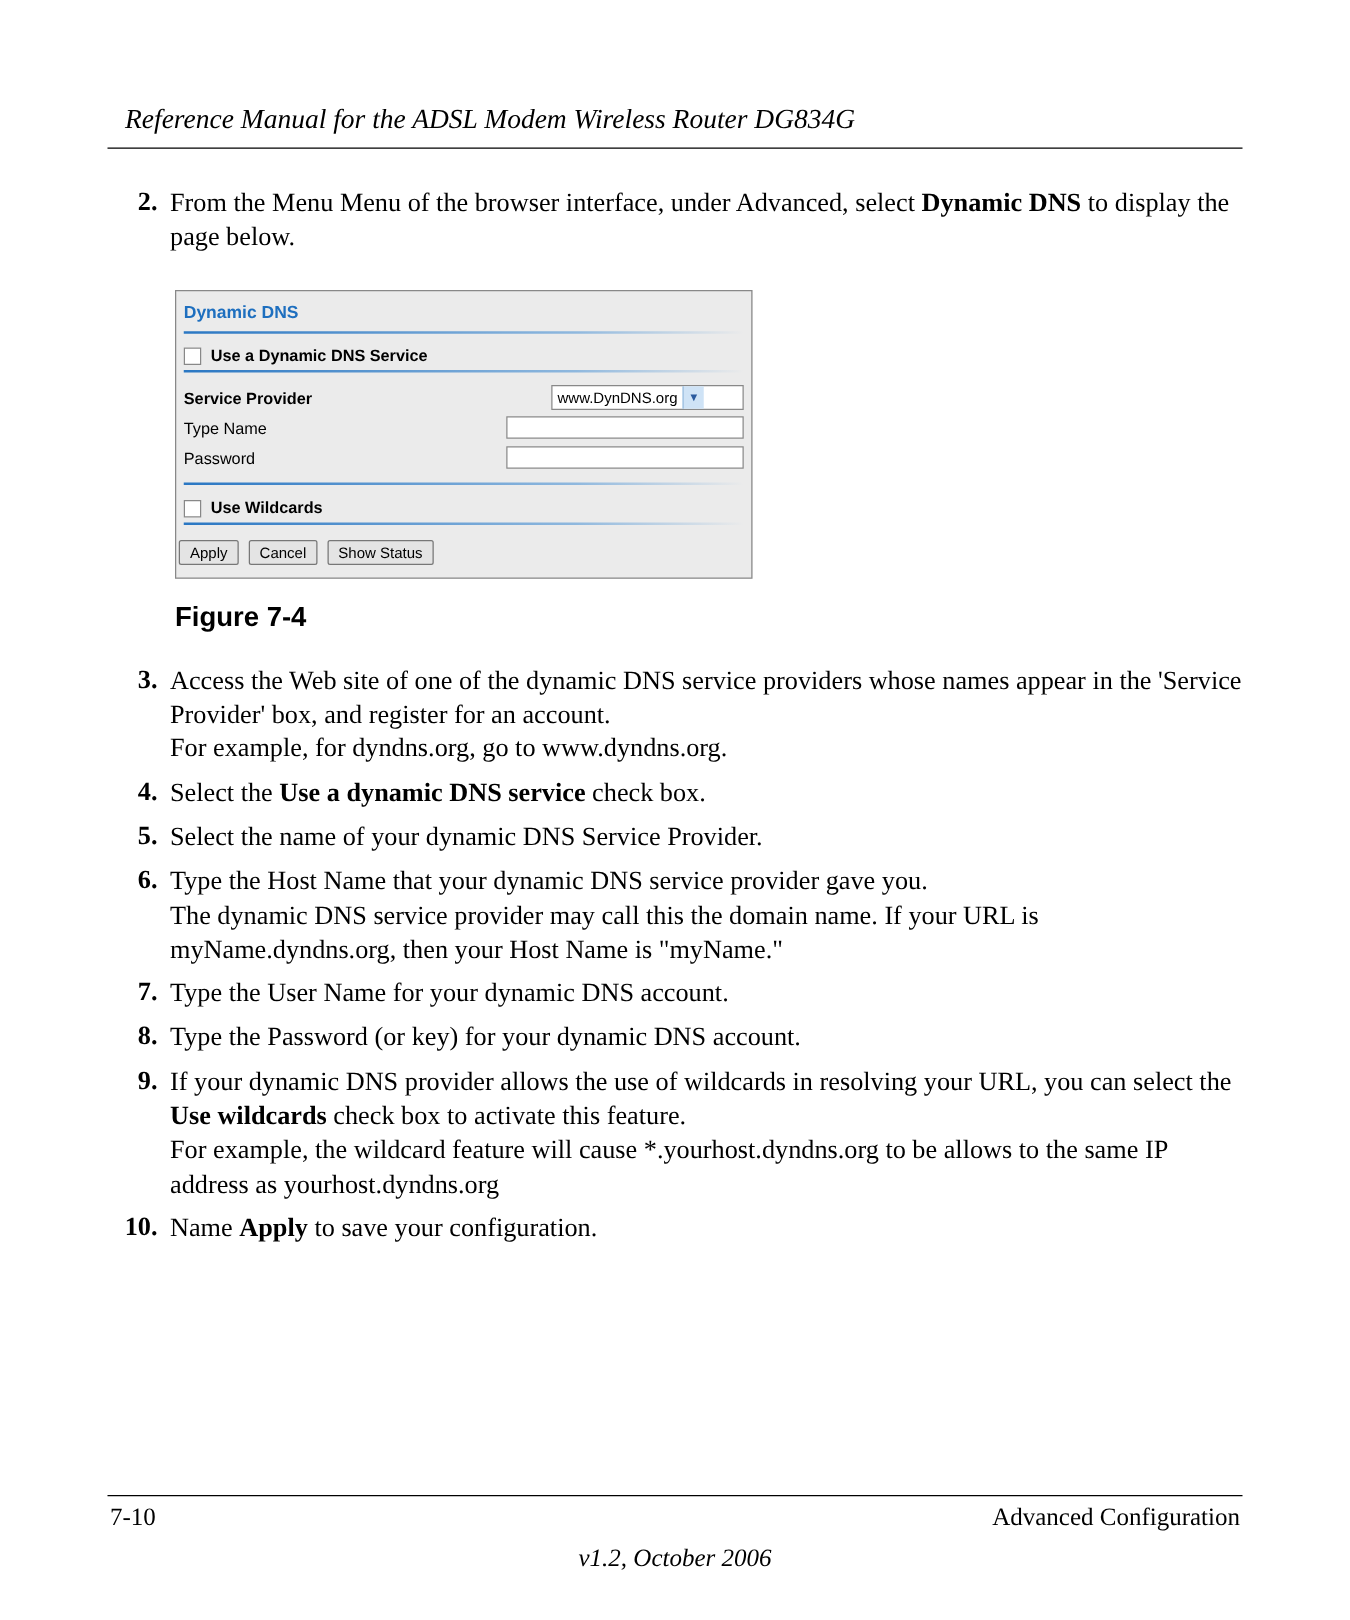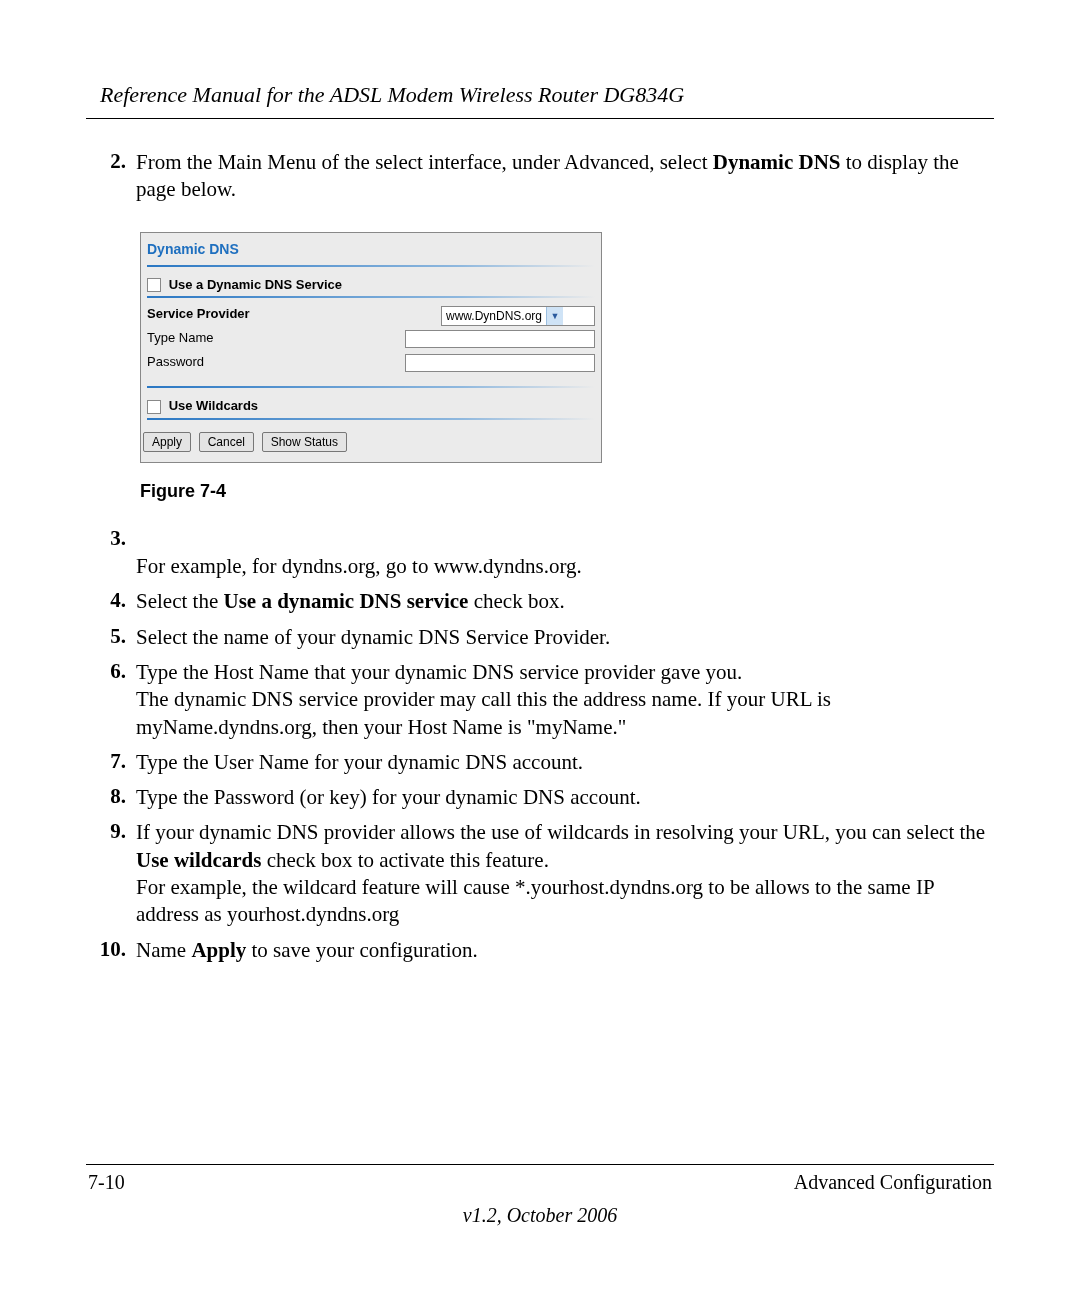--- a/index.html
+++ b/index.html
@@ -73,20 +73,21 @@
     margin-right: 4px;
   }
   .shot-bold {
     font-weight: bold;
   }
   .shot-form {
     padding: 2px 6px 8px 6px;
   }
   .shot-field-row {
     display: flex;
+    align-items: center;
     height: 24px;
   }
   .shot-label {
     flex: 0 0 200px;
   }
   .shot-input {
     height: 18px;
     border: 1px solid #888;
     background: #fff;
     box-sizing: border-box;
@@ -122,21 +123,21 @@
     background: #e4e4e4;
     font-family: Arial, Helvetica, sans-serif;
     font-size: 12px;
     padding: 2px 8px;
     margin: 0 2px;
     border-radius: 2px;
   }
   .fig-caption {
     font-family: Arial, Helvetica, sans-serif;
     font-weight: bold;
-    font-size: 18px;
+    font-size: 22px;
     margin-left: 54px;
     margin-top: 16px;
     margin-bottom: 24px;
   }
   .footer-rule {
     border: 0;
     border-top: 1.5px solid #000;
     margin: 200px 0 6px 0;
   }
   .footer-row {
@@ -156,21 +157,21 @@
 </head>
 <body>
 
 <div class="page">
   <div class="header-title">Reference Manual for the ADSL Modem Wireless Router DG834G</div>
   <hr class="header-rule">
 
   <div class="step-row">
     <div class="step-num">2.</div>
     <div class="step-body">
-      <span>From the Main Menu of the select interface, under Advanced, select </span><b>Dynamic DNS</b><span> to display the page below.</span>
+      <span>From the Menu Menu of the browser interface, under Advanced, select </span><b>Dynamic DNS</b><span> to display the page below.</span>
     </div>
   </div>
 
   <div class="screenshot">
     <div class="shot-title">Dynamic DNS</div>
     <div class="shot-divider"></div>
     <div class="shot-section">
       <span class="shot-check"></span>
       <span class="shot-bold">Use a Dynamic DNS Service</span>
     </div>
@@ -207,21 +208,21 @@
       <span class="shot-btn">Cancel</span>
       <span class="shot-btn">Show Status</span>
     </div>
   </div>
 
   <div class="fig-caption">Figure 7-4</div>
 
   <div class="step-row">
     <div class="step-num">3.</div>
     <div class="step-body">
-      <br>
+      <span>Access the Web site of one of the dynamic DNS service providers whose names appear in the 'Service Provider' box, and register for an account.</span><br>
       <span>For example, for dyndns.org, go to www.dyndns.org.</span>
     </div>
   </div>
 
   <div class="step-row">
     <div class="step-num">4.</div>
     <div class="step-body">
       <span>Select the </span><b>Use a dynamic DNS service</b><span> check box.</span>
     </div>
   </div>
@@ -230,21 +231,21 @@
     <div class="step-num">5.</div>
     <div class="step-body">
       <span>Select the name of your dynamic DNS Service Provider.</span>
     </div>
   </div>
 
   <div class="step-row">
     <div class="step-num">6.</div>
     <div class="step-body">
       <span>Type the Host Name that your dynamic DNS service provider gave you.</span><br>
-      <span>The dynamic DNS service provider may call this the address name. If your URL is myName.dyndns.org, then your Host Name is "myName."</span>
+      <span>The dynamic DNS service provider may call this the domain name. If your URL is myName.dyndns.org, then your Host Name is "myName."</span>
     </div>
   </div>
 
   <div class="step-row">
     <div class="step-num">7.</div>
     <div class="step-body">
       <span>Type the User Name for your dynamic DNS account.</span>
     </div>
   </div>
 

